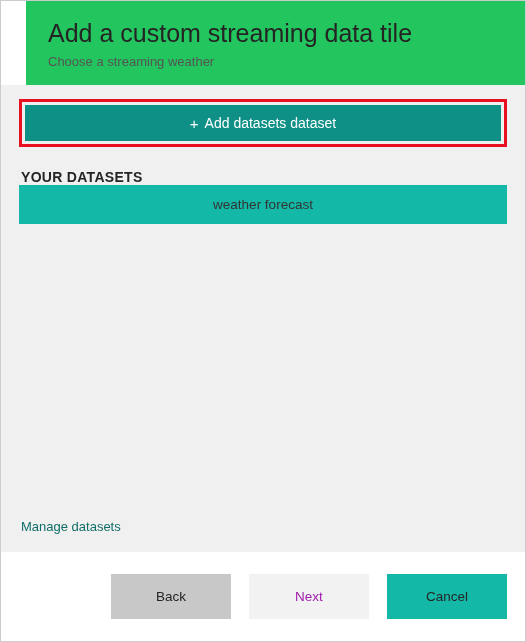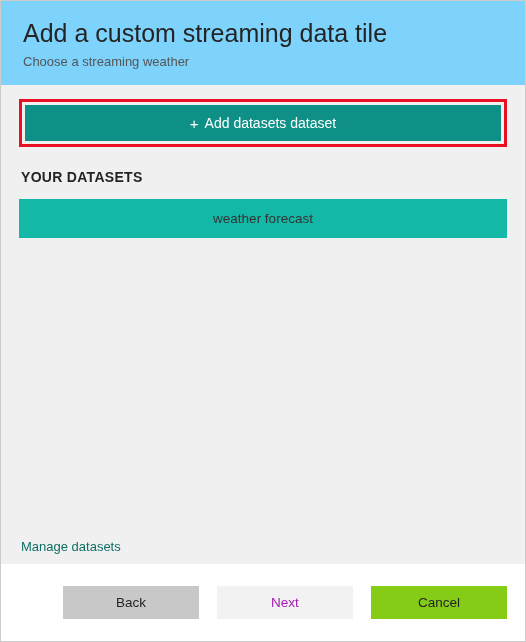--- a/index.html
+++ b/index.html
@@ -11,21 +11,22 @@
       font-family: "Segoe UI", -apple-system, sans-serif;
       background: #fff;
       width: 526px;
       height: 642px;
       border: 1px solid #ccc;
       display: flex;
       flex-direction: column;
     }
     .header {
       padding: 18px 30px 16px 22px;
-      background: #7dd3fc;
+      background: #22c55e;
+      margin-left: 25px;
     }
     .title {
       font-size: 25px;
       font-weight: 400;
       color: #252424;
       margin-bottom: 6px;
     }
     .subtitle {
       font-size: 13px;
       color: #555;
@@ -59,65 +60,64 @@
     .plus-icon {
       font-size: 15px;
       font-weight: 300;
       line-height: 1;
     }
     .section-title {
       font-size: 14px;
       font-weight: 700;
       color: #252424;
       letter-spacing: 0.3px;
-      margin-bottom: 14px;
       margin-left: 2px;
     }
     .dataset-item {
       background: #14b8a6;
       padding: 12px 0;
       text-align: center;
       font-size: 13.5px;
       color: #333;
       cursor: pointer;
     }
     .manage-link {
       position: absolute;
-      bottom: 10px;
+      bottom: 18px;
       left: 20px;
       font-size: 13px;
       color: #0f6e67;
       cursor: pointer;
     }
     .footer {
       background: #fff;
       padding: 22px 18px 22px 18px;
       display: flex;
       justify-content: flex-end;
       gap: 18px;
     }
     .btn {
-      width: 136px;
-      padding: 9px 0;
+      width: 120px;
+      padding: 15px 0;
       font-size: 13.5px;
       border: none;
       cursor: pointer;
       font-family: inherit;
     }
     .btn-back {
       background: #c8c8c8;
       color: #252424;
     }
     .btn-next {
       background: #f2f2f2;
       color: #a21caf;
       cursor: default;
     }
     .btn-cancel {
-      background: #84cc16;
+      background: #14b8a6;
       color: #252424;
     }
   </style>
 </head>
 <body>
 
 <div class="header">
   <h1 class="title">Add a custom streaming data tile</h1>
   <div class="subtitle">Choose a streaming weather</div>
 </div>

